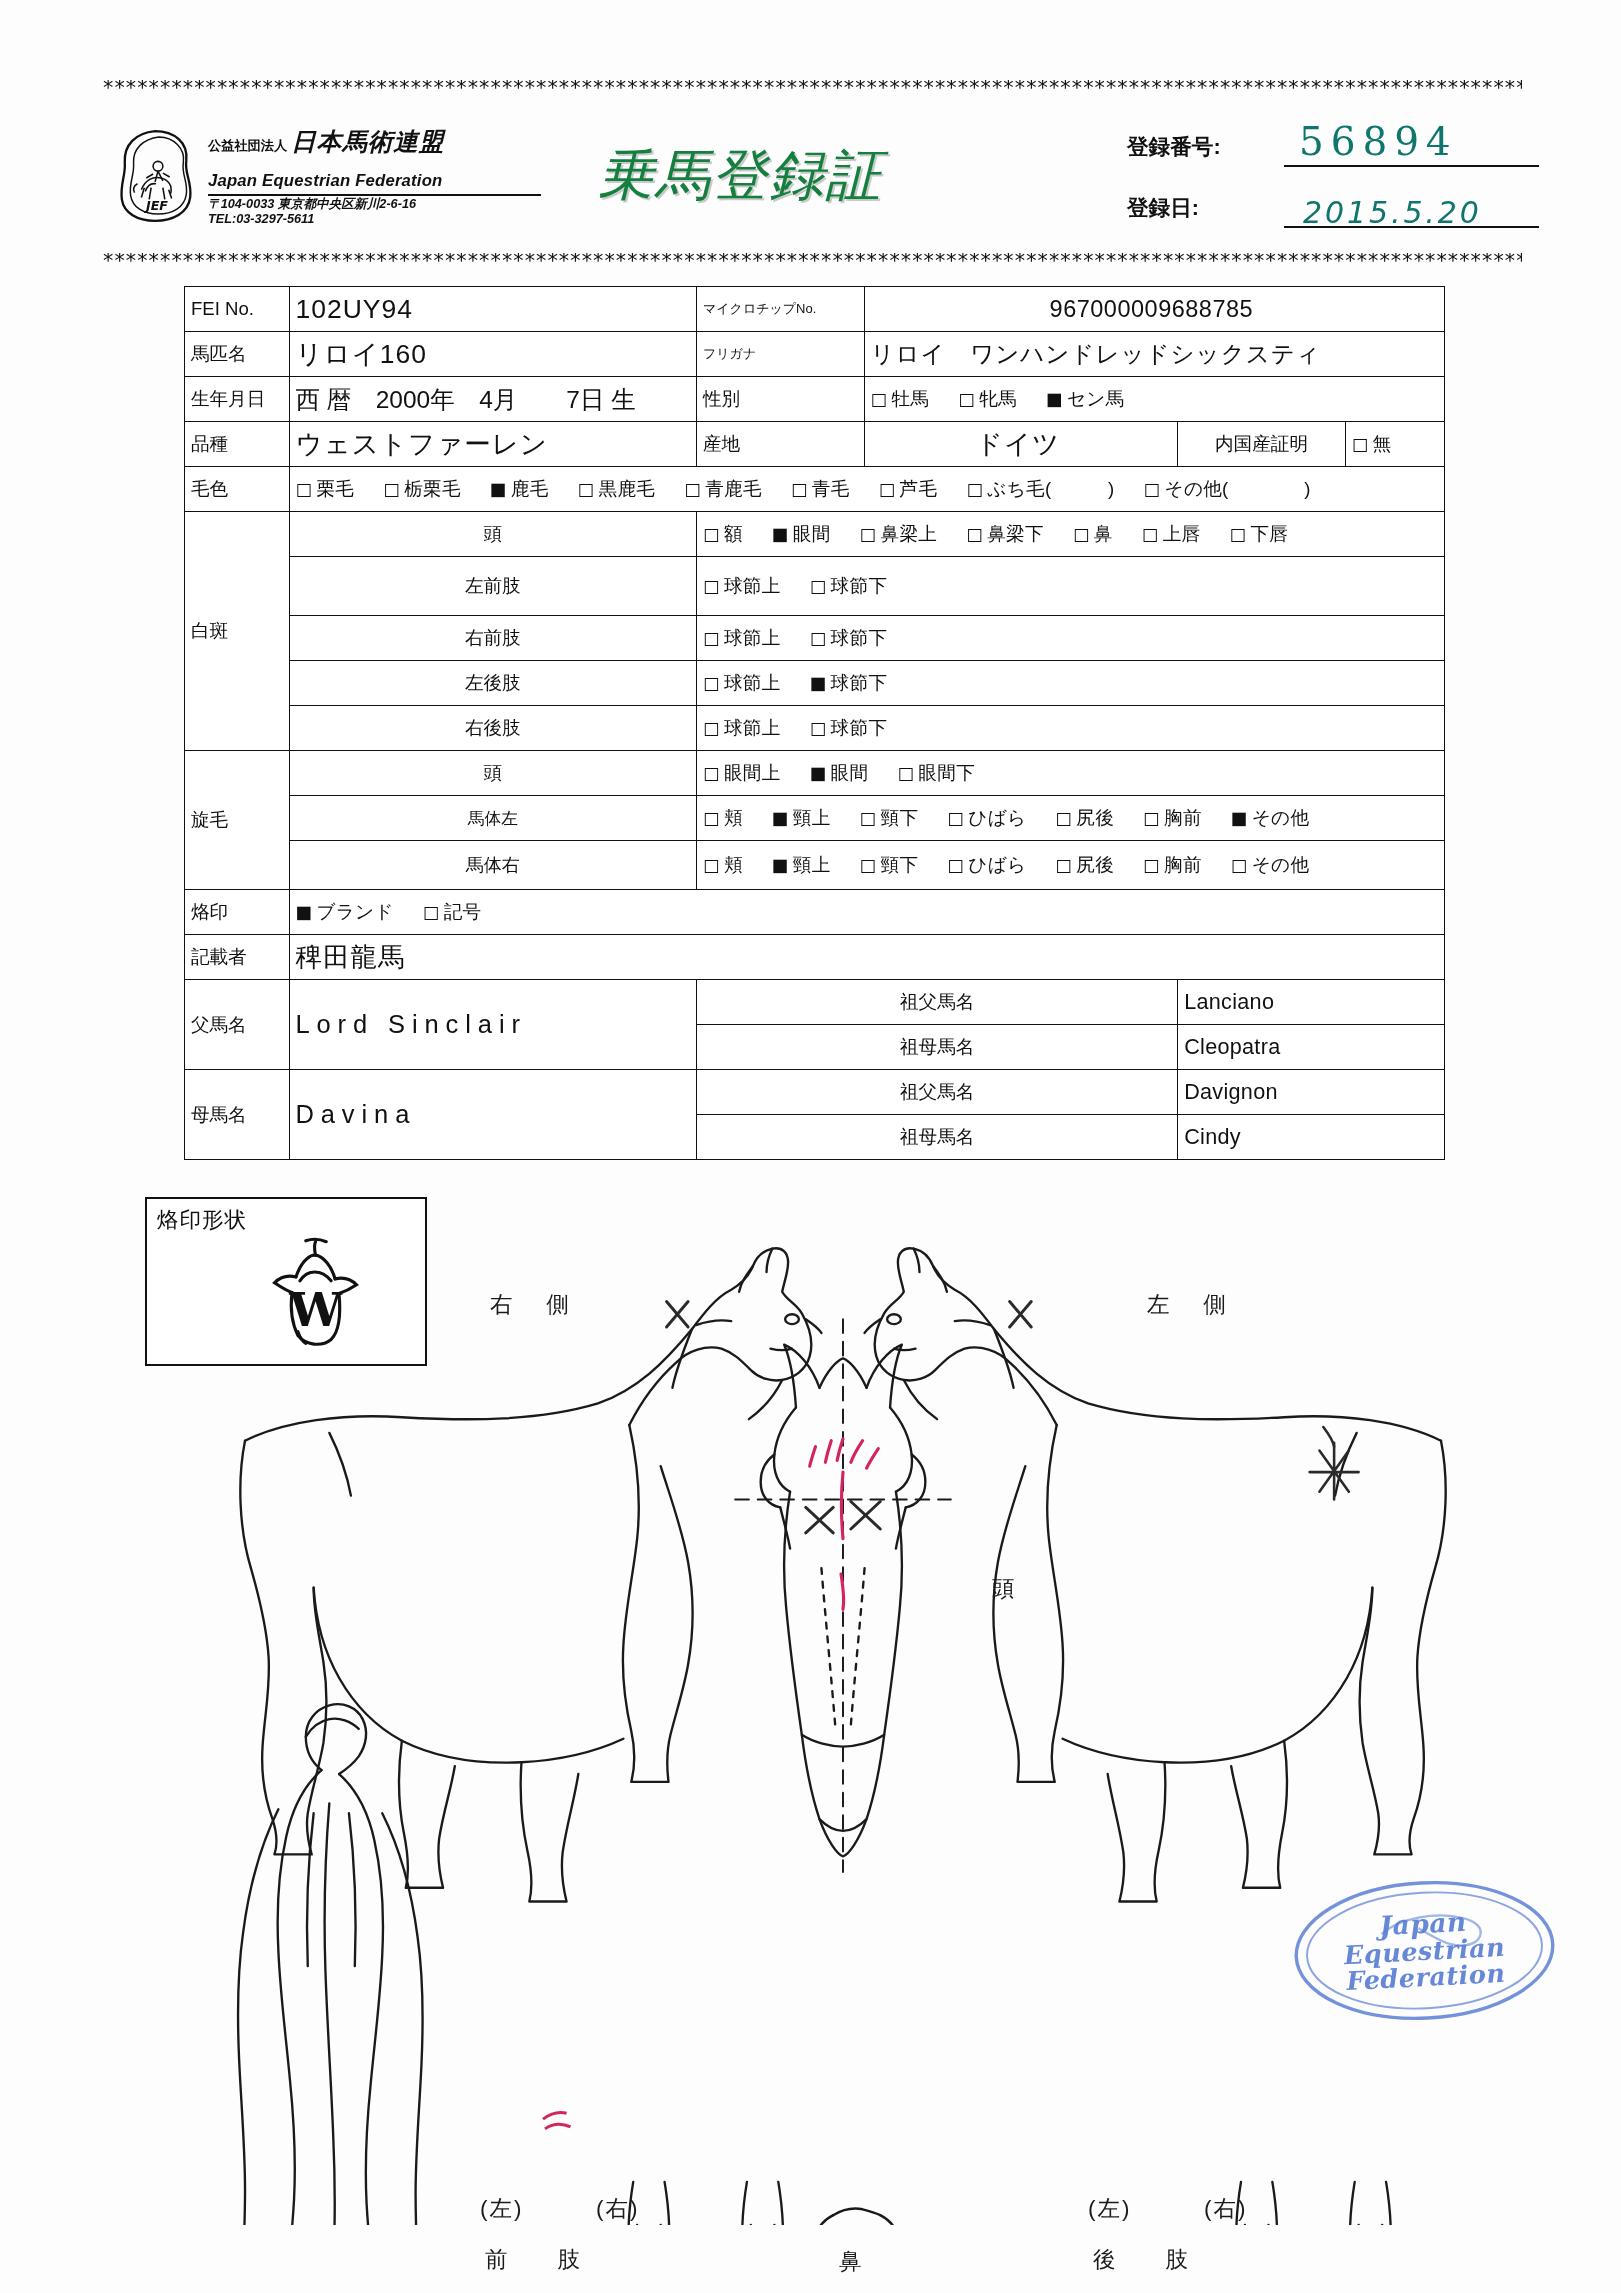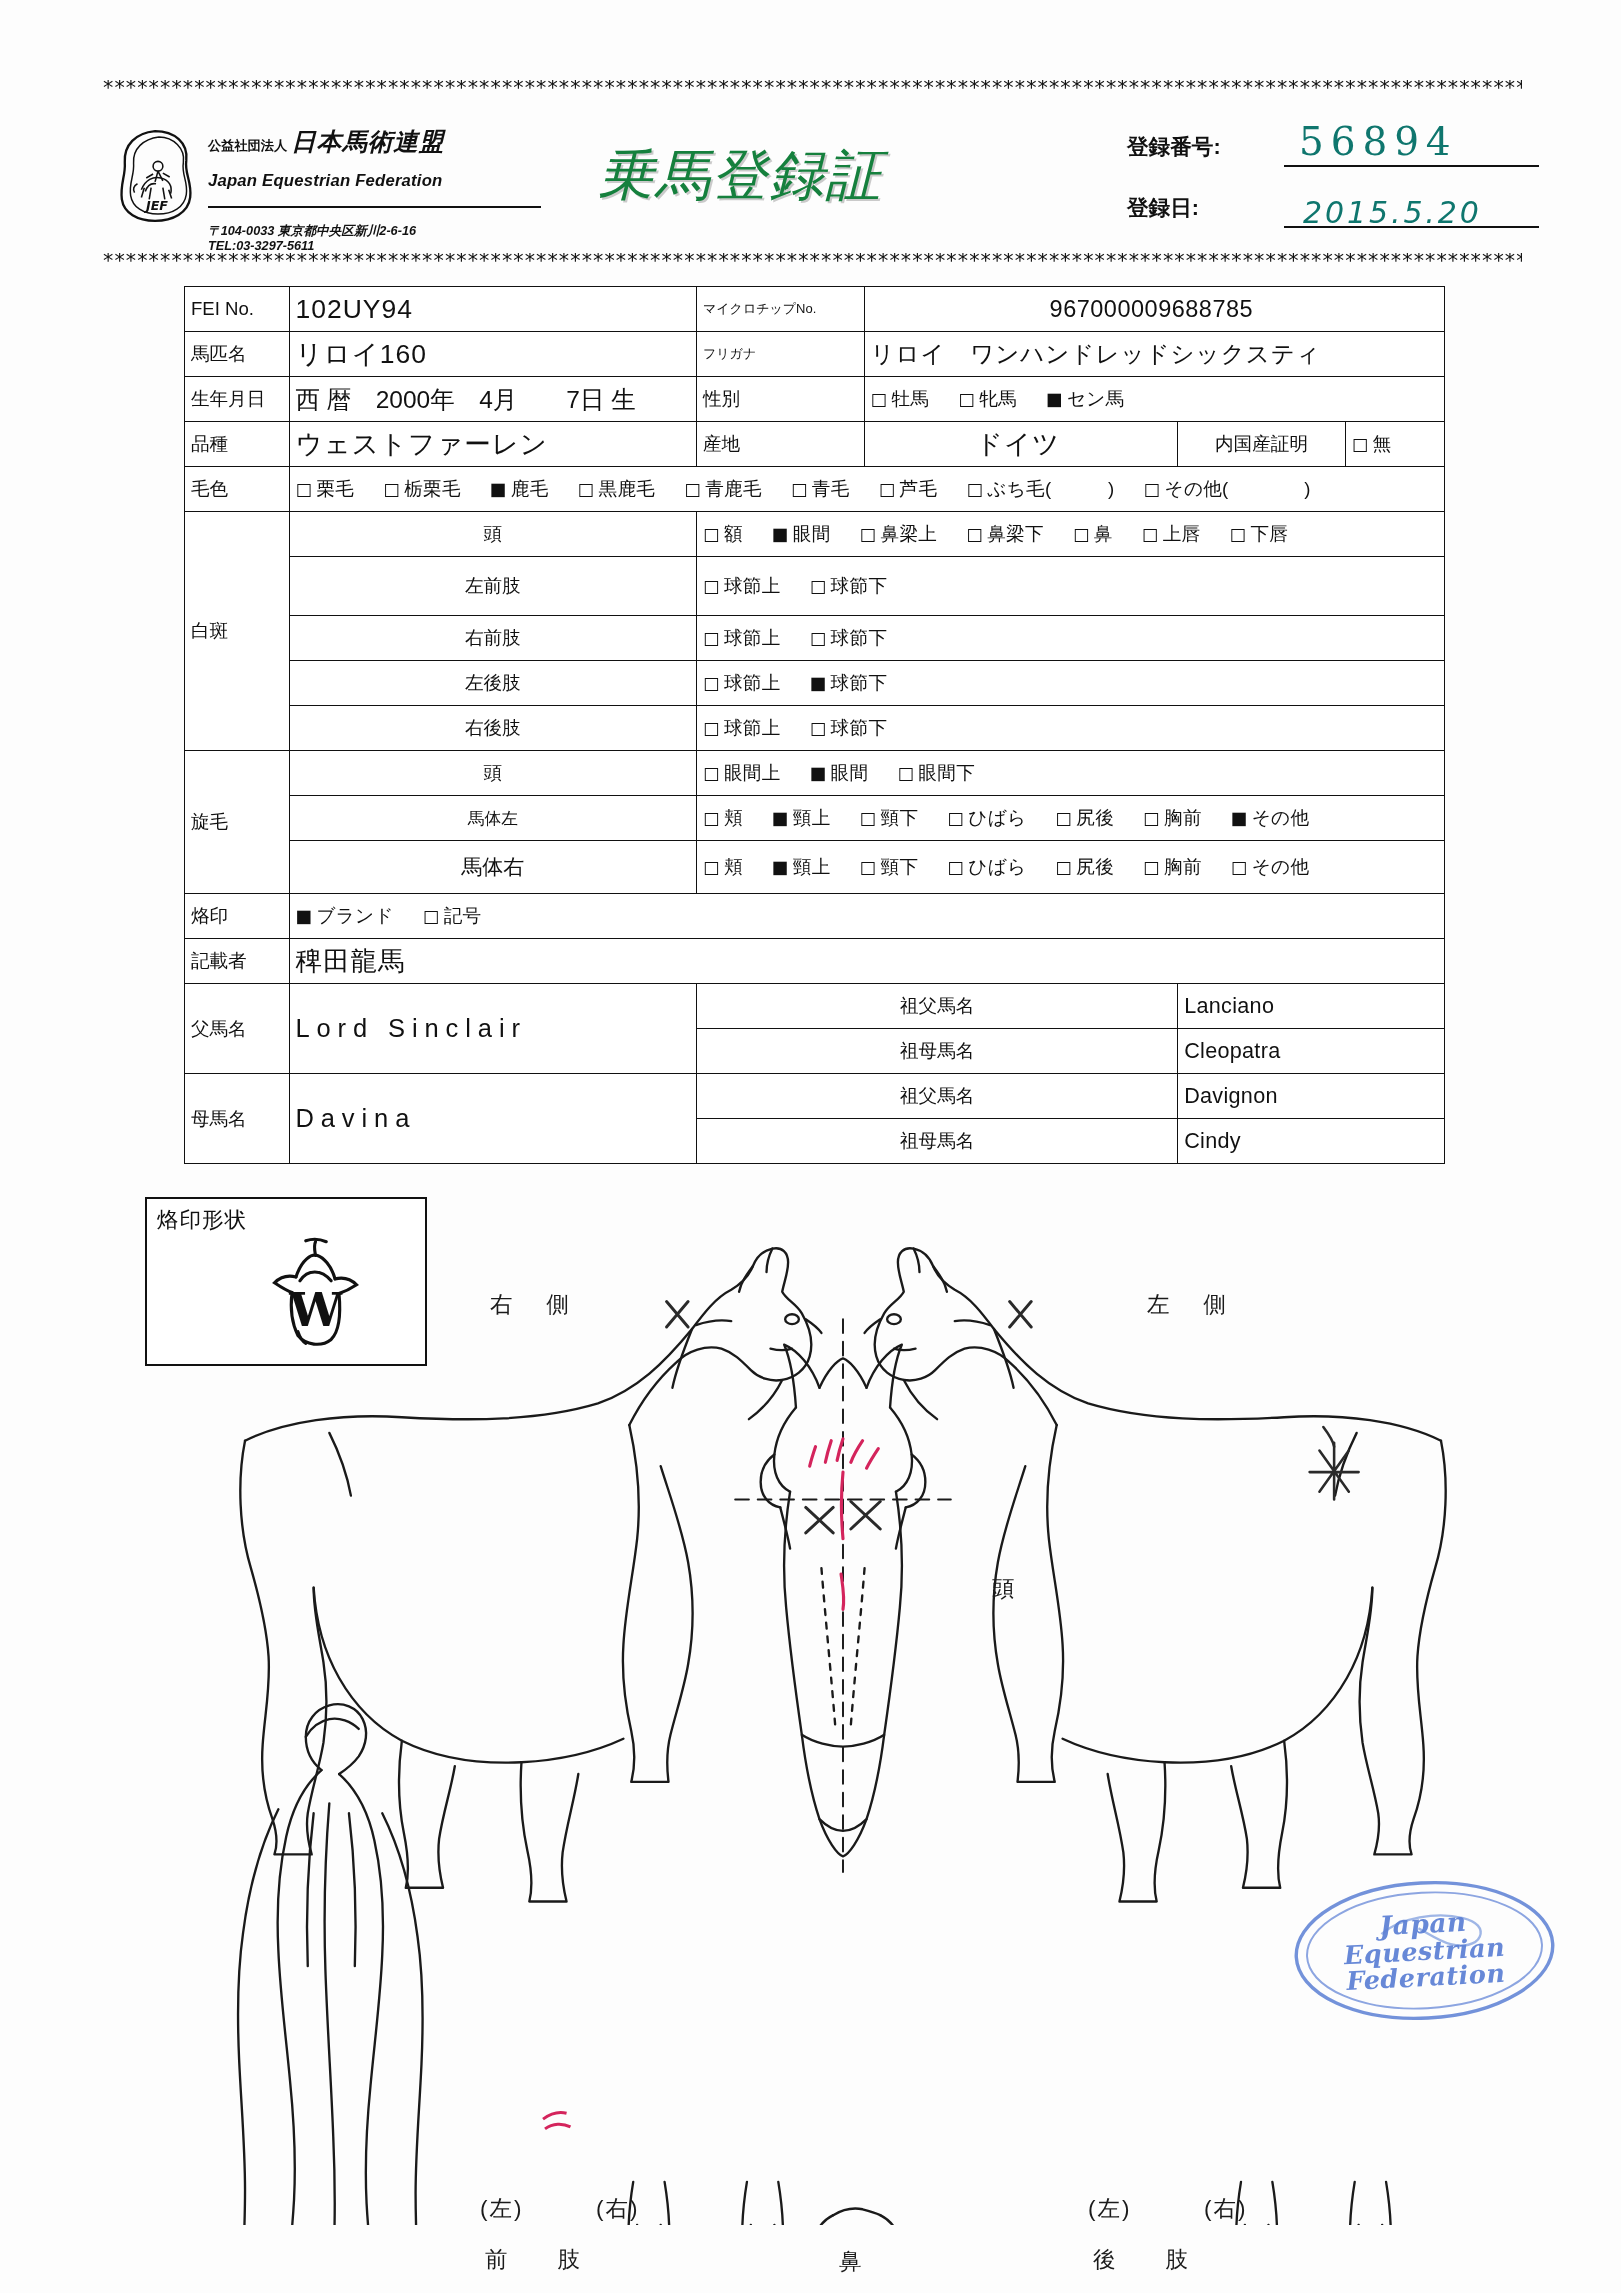--- a/index.html
+++ b/index.html
@@ -62,22 +62,22 @@
   }
   .fed-en {
     font-size: 16.7px;
     font-style: italic;
     font-weight: bold;
     margin-top: 13px;
     letter-spacing: 0.2px;
   }
   .fed-addr {
     border-top: 2px solid #111;
-    margin-top: 15px;
-    padding-top: 16px;
+    margin-top: 3px;
+    padding-top: 1px;
     font-size: 12.7px;
     font-weight: bold;
     font-style: italic;
     line-height: 1.22;
     letter-spacing: 0px;
     white-space: nowrap;
   }
 
   .doc-title {
     position: absolute;
@@ -344,21 +344,21 @@
         <span>旋毛</span>
       </td>
       <td class="hd c" style="padding:0">頭</td>
       <td class="opts" colspan="4"><span class="bx">□</span> 眼間上<span class="sp2"></span><span class="bx on">■</span> 眼間<span class="sp2"></span><span class="bx">□</span> 眼間下</td>
     </tr>
     <tr>
       <td class="hd c" style="padding:0;font-size:16.7px">馬体左</td>
       <td class="opts" colspan="4"><span class="bx">□</span> 頬<span class="sp2"></span><span class="bx on">■</span> 頸上<span class="sp2"></span><span class="bx">□</span> 頸下<span class="sp2"></span><span class="bx">□</span> ひばら<span class="sp2"></span><span class="bx">□</span> 尻後<span class="sp2"></span><span class="bx">□</span> 胸前<span class="sp2"></span><span class="bx on">■</span> その他</td>
     </tr>
     <tr>
-      <td class="hd c" style="padding:12px;font-size:21px">馬体右</td>
+      <td class="hd c" style="padding:12px;font-size:18px">馬体右</td>
       <td class="opts" colspan="4"><span class="bx">□</span> 頬<span class="sp2"></span><span class="bx on">■</span> 頸上<span class="sp2"></span><span class="bx">□</span> 頸下<span class="sp2"></span><span class="bx">□</span> ひばら<span class="sp2"></span><span class="bx">□</span> 尻後<span class="sp2"></span><span class="bx">□</span> 胸前<span class="sp2"></span><span class="bx">□</span> その他</td>
     </tr>
 
     <tr>
       <td class="hd">烙印</td>
       <td class="opts" colspan="5"><span class="bx on">■</span> ブランド<span class="sp2"></span><span class="bx">□</span> 記号</td>
     </tr>
     <tr>
       <td class="hd">記載者</td>
       <td class="val" colspan="5">稗田龍馬</td>

